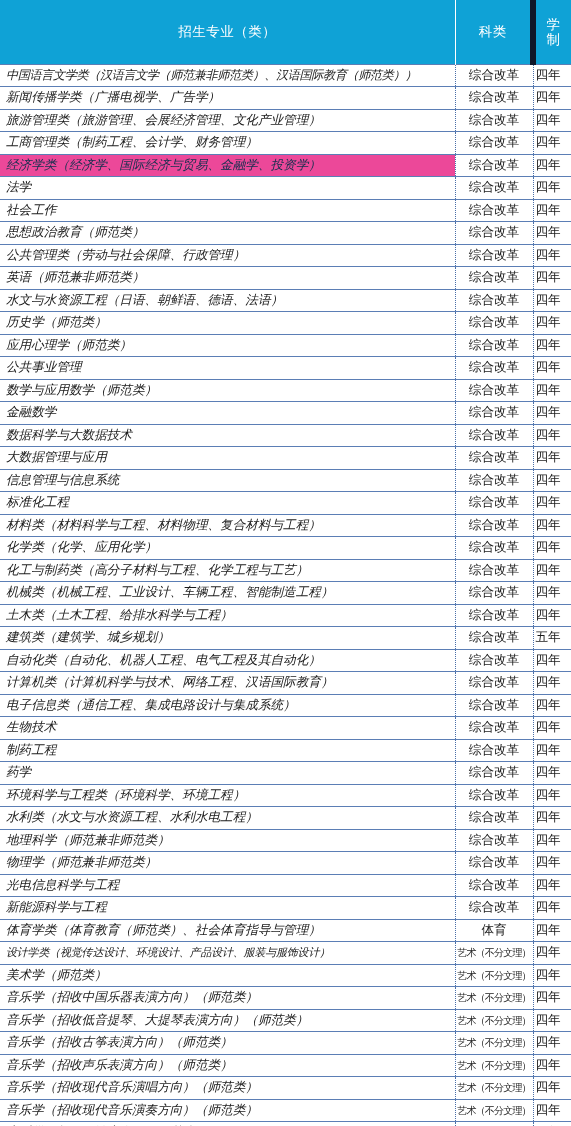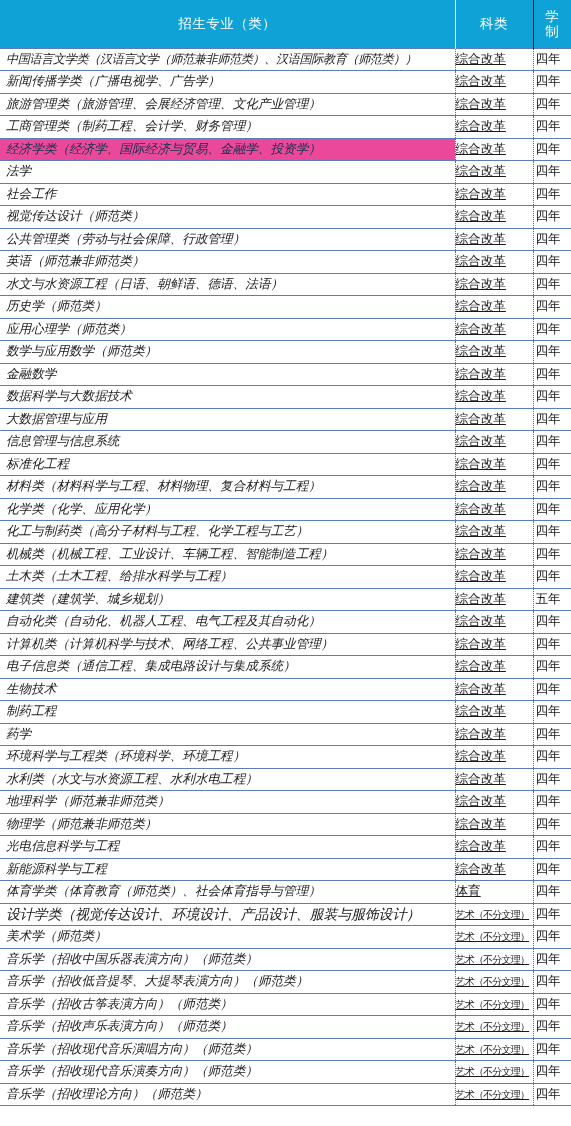--- a/index.html
+++ b/index.html
@@ -24,36 +24,36 @@
   }
 
   table.majors-table {
     width: 571px;
     border-collapse: collapse;
     table-layout: fixed;
   }
 
   
   thead tr.head-row {
-    height: 48px;
+    height: 64px;
     margin-top: 24px;
   }
   thead th {
     background: #0FA2D6;
     color: #ffffff;
     font-weight: normal;
     font-size: 13.5px;
     text-align: center;
     vertical-align: middle;
     padding: 0;
     border: 0;
     letter-spacing: 0.5px;
   }
   thead th.th-major   { width: 455px; border-right: 1px solid #ffffff; }
-  thead th.th-category{ width: 78px;  border-right: 1px solid #0f172a; }
+  thead th.th-category{ width: 78px;  border-right: 6px solid #0f172a; }
   thead th.th-years   { width: 38px;  }
 
   th.th-years .vtext {
     display: inline-block;
     line-height: 1.05;
     font-size: 13.5px;
   }
 
   
   tbody tr {
@@ -72,39 +72,38 @@
     border-bottom: 1px solid #5B7EB5;
   }
 
   td.c-major {
     text-align: left;
     padding-left: 6px;
     border-right: 1px dotted #4a6fa8;
     font-style: italic;
   }
   td.c-category {
-    text-align: left;
+    text-align: center;
     border-right: 1px dotted #4a6fa8;
-    text-decoration: underline;
   }
   td.c-years {
     padding-left: 2px;
   }
 
   
   td.c-major.squeeze {
     font-size: 12.2px;
     letter-spacing: -0.45px;
   }
   td.c-category.squeeze {
     font-size: 10px;
     letter-spacing: -0.8px;
   }
   td.c-major.squeeze-mild {
-    font-size: 14px;
+    font-size: 11px;
     letter-spacing: -0.2px;
   }
 
   
   tr.selected td.c-major {
     background: #ec4899;
     color: #13304e;
   }
 
   
@@ -155,21 +154,21 @@
           <td class="c-major">法学</td>
           <td class="c-category">综合改革</td>
           <td class="c-years">四年</td>
         </tr>
         <tr>
           <td class="c-major">社会工作</td>
           <td class="c-category">综合改革</td>
           <td class="c-years">四年</td>
         </tr>
         <tr>
-          <td class="c-major">视觉传达设计（师范类）</td>
+          <td class="c-major">思想政治教育（师范类）</td>
           <td class="c-category">综合改革</td>
           <td class="c-years">四年</td>
         </tr>
         <tr>
           <td class="c-major">公共管理类（劳动与社会保障、行政管理）</td>
           <td class="c-category">综合改革</td>
           <td class="c-years">四年</td>
         </tr>
         <tr>
           <td class="c-major">英语（师范兼非师范类）</td>
@@ -185,20 +184,25 @@
           <td class="c-major">历史学（师范类）</td>
           <td class="c-category">综合改革</td>
           <td class="c-years">四年</td>
         </tr>
         <tr>
           <td class="c-major">应用心理学（师范类）</td>
           <td class="c-category">综合改革</td>
           <td class="c-years">四年</td>
         </tr>
         <tr>
+          <td class="c-major">公共事业管理</td>
+          <td class="c-category">综合改革</td>
+          <td class="c-years">四年</td>
+        </tr>
+        <tr>
           <td class="c-major">数学与应用数学（师范类）</td>
           <td class="c-category">综合改革</td>
           <td class="c-years">四年</td>
         </tr>
         <tr>
           <td class="c-major">金融数学</td>
           <td class="c-category">综合改革</td>
           <td class="c-years">四年</td>
         </tr>
         <tr>
@@ -250,21 +254,21 @@
           <td class="c-major">建筑类（建筑学、城乡规划）</td>
           <td class="c-category">综合改革</td>
           <td class="c-years">五年</td>
         </tr>
         <tr>
           <td class="c-major">自动化类（自动化、机器人工程、电气工程及其自动化）</td>
           <td class="c-category">综合改革</td>
           <td class="c-years">四年</td>
         </tr>
         <tr>
-          <td class="c-major">计算机类（计算机科学与技术、网络工程、公共事业管理）</td>
+          <td class="c-major">计算机类（计算机科学与技术、网络工程、汉语国际教育）</td>
           <td class="c-category">综合改革</td>
           <td class="c-years">四年</td>
         </tr>
         <tr>
           <td class="c-major">电子信息类（通信工程、集成电路设计与集成系统）</td>
           <td class="c-category">综合改革</td>
           <td class="c-years">四年</td>
         </tr>
         <tr>
           <td class="c-major">生物技术</td>

